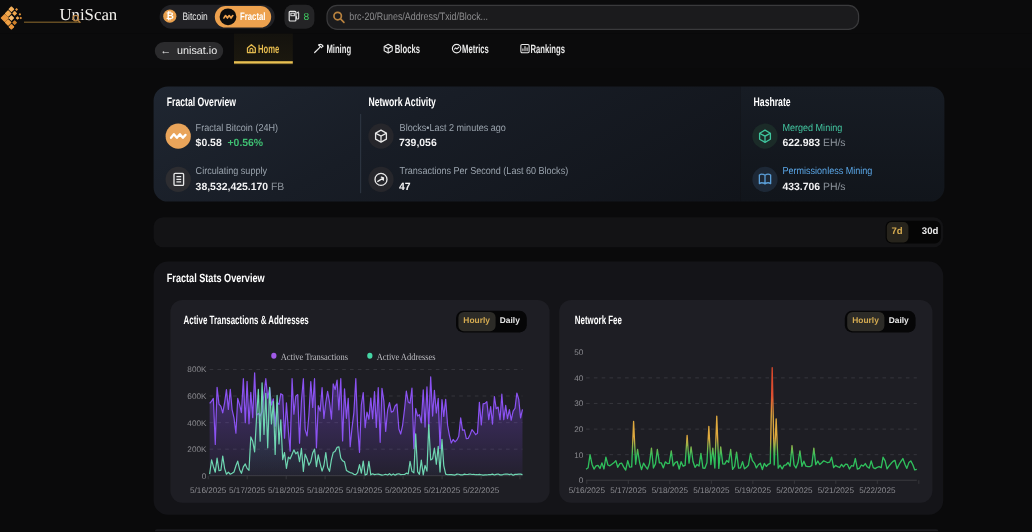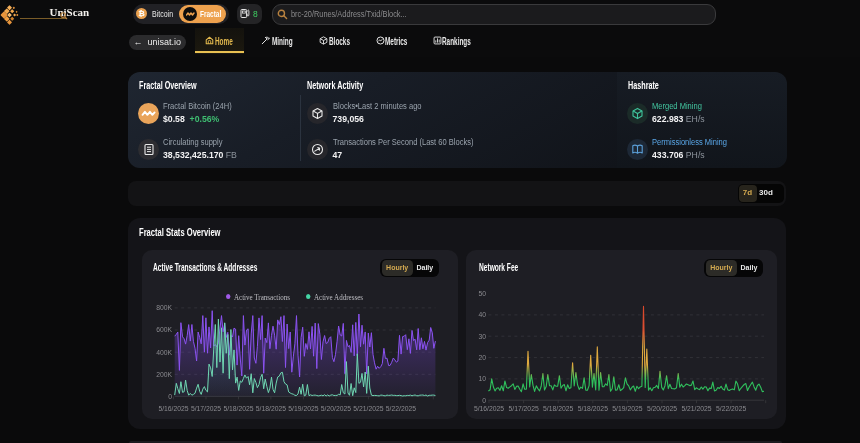--- a/index.html
+++ b/index.html
@@ -3,22 +3,22 @@
 <meta charset="utf-8">
 <style>
   * { margin:0; padding:0; box-sizing:border-box; }
   html,body { width:860px; height:443px; overflow:hidden; background:#0a0a0b;
     font-family:"Liberation Sans", sans-serif; -webkit-font-smoothing:antialiased; }
   .abs { position:absolute; }
   body { position:relative; }
 
   
   #topbar { left:0; top:0; width:860px; height:28px; background:#0b0b0c; }
-  #logo-text { left:19.5px; top:6.1px; font-family:"Liberation Serif", serif; font-weight:bold;
-    font-size:11px; color:#f5f3ef;padding-left:30px; }
+  #logo-text { left:19.5px; top:6.1px; font-family:"Liberation Serif", serif; font-weight:normal;
+    font-size:14px; color:#f5f3ef;padding-left:30px; }
   #logo-underline { left:19.5px; top:18.3px; width:46px; height:1px; background:#7a5c28; }
   #netpill { left:133px; top:3.5px; width:96px; height:20.5px; background:#212125; border-radius:10.5px; }
   .btc-circle { left:136px; top:8.3px; width:11px; height:11px; border-radius:50%; background:#e9a04e;
     color:#fff; font-size:8px; font-weight:bold; text-align:center; line-height:11px; }
   .btc-label { left:151.5px; top:9px; font-size:9px; color:#e8e8e8; transform:scaleX(0.78); transform-origin:0 50%; }
   #fractal-btn { left:178.5px; top:4.8px; width:47px; height:18px; background:#eda14e; border-radius:9px; }
   .fract-circle { left:183px; top:6.8px; width:14px; height:14px; border-radius:50%; background:#0d0d0d; }
   .fract-label { left:200px; top:9.2px; font-size:9px; color:#fff; font-weight:bold; transform:scaleX(0.72); transform-origin:0 50%; }
   #gasbox { left:236.5px; top:3.5px; width:25px; height:20px; background:#242426; border-radius:7px; }
   #gasnum { left:253px; top:8.8px; font-size:8.5px; color:#3fcf62; }
@@ -49,21 +49,21 @@
   .rvalue { font-size:8.7px; color:#f2f2f3; font-weight:bold; white-space:nowrap; }
   .unit { color:#8d949c; font-weight:normal; }
   .green { color:#3fbf72; }
 
   
   #tbar { left:128px; top:181px; width:658px; height:24.5px; background:#131315; border-radius:8px; }
   #t7box { left:737.5px; top:184px; width:46px; height:18.5px; background:#050505; border-radius:5px; }
   #t7sel { left:738.5px; top:185px; width:18px; height:16.5px; background:#27241c; border-radius:4px;
     color:#d3a94f; font-size:8px; font-weight:bold; text-align:center; line-height:16.5px; }
   #t30 { left:759px; top:185px; width:23px; height:16.5px; color:#e8e8e8; font-size:8px;
-    font-weight:bold; text-align:left; line-height:16.5px; }
+    font-weight:bold; text-align:right; line-height:16.5px; }
 
   
   #stats { left:128px; top:218px; width:658px; height:211px; background:#141418; border-radius:12px; }
   #stats-head { left:139px; top:227px; font-size:10px; font-weight:bold; color:#fff; transform:scaleX(0.76); transform-origin:0 50%; }
   .card { top:250px; height:169px; background:#1e1e24; border-radius:10px; }
   #card1 { left:142px; width:316px; }
   #card2 { left:466px; width:311px; }
   .ctitle { font-size:10px; font-weight:bold; color:#fff; transform:scaleX(0.66); transform-origin:0 50%; white-space:nowrap; }
   .ctoggle { width:59px; height:18.5px; background:#060607; border-radius:6px; }
   .hseg { position:absolute; left:1.5px; top:1.5px; width:31px; height:15.5px; background:#2c2b27;

